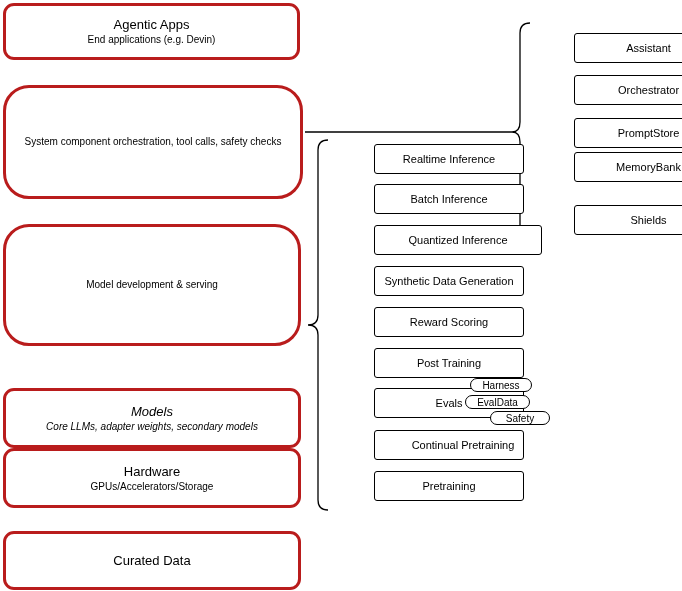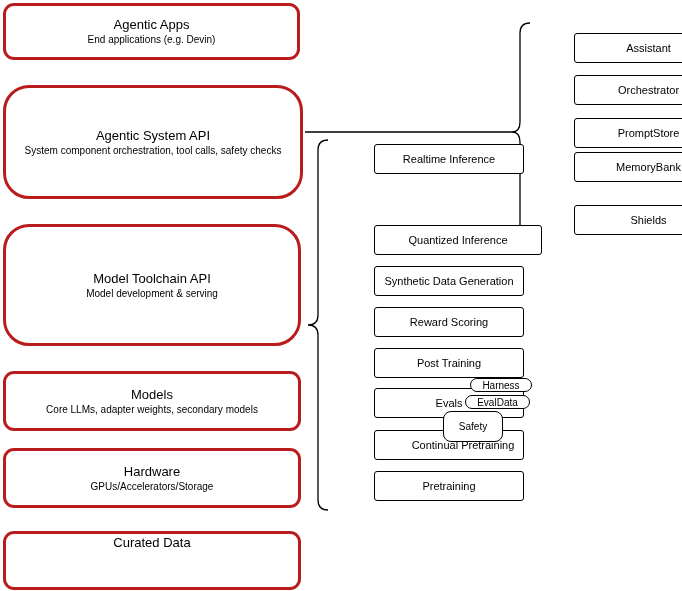--- a/index.html
+++ b/index.html
@@ -85,55 +85,54 @@
 
     <line x1="305" y1="132" x2="512" y2="132" stroke="#000000" stroke-width="1.3"></line>
   </svg>
 
   <div class="box" style="left:3px; top:3px; width:297px; height:57px; border-radius:11px;">
     <div class="node-title">Agentic Apps</div>
     <div class="node-sub">End applications (e.g. Devin)</div>
   </div>
 
   <div class="box" style="left:3px; top:85px; width:300px; height:114px; border-radius:26px;">
-    <div class="node-title">Agentic System API</div>
     <div class="node-sub">System component orchestration, tool calls, safety checks</div>
   </div>
 
   <div class="box" style="left:3px; top:224px; width:298px; height:122px; border-radius:26px;">
-    <div class="node-title">Model Toolchain API</div>
     <div class="node-sub">Model development &amp; serving</div>
   </div>
 
-  <div class="box" style="left:3px; top:371px; width:298px; height:60px; border-radius:11px;">
+  <div class="box" style="left:3px; top:388px; width:298px; height:60px; border-radius:11px;font-style:italic;">
     <div class="node-title">Models</div>
     <div class="node-sub">Core LLMs, adapter weights, secondary models</div>
   </div>
 
   <div class="box" style="left:3px; top:448px; width:298px; height:60px; border-radius:11px;">
     <div class="node-title">Hardware</div>
     <div class="node-sub">GPUs/Accelerators/Storage</div>
   </div>
 
-  <div class="box" style="left:3px; top:531px; width:298px; height:59px; border-radius:11px;justify-content:space-between;">
+  <div class="box" style="left:3px; top:531px; width:298px; height:59px; border-radius:11px;">
     <div class="node-title">Curated Data</div>
   </div>
 
   <div class="chip" style="left:330px; top:144px; width:150px; height:30px;">Realtime Inference</div>
+  <div class="chip" style="left:330px; top:184px; width:150px; height:30px;">Batch Inference</div>
   <div class="chip" style="left:330px; top:225px; width:168px; height:30px;">Quantized Inference</div>
   <div class="chip" style="left:330px; top:266px; width:150px; height:30px;">Synthetic Data Generation</div>
   <div class="chip" style="left:330px; top:307px; width:150px; height:30px;">Reward Scoring</div>
   <div class="chip" style="left:330px; top:348px; width:150px; height:30px;">Post Training</div>
   <div class="chip" style="left:330px; top:388px; width:150px; height:30px;">Evals</div>
   <div class="chip" style="left:330px; top:430px; width:150px; height:30px;padding-left:28px;">Continual Pretraining</div>
   <div class="chip" style="left:330px; top:471px; width:150px; height:30px;">Pretraining</div>
 
   <div class="tag" style="left:470px; top:378px; width:62px; height:14px;">Harness</div>
   <div class="tag" style="left:465px; top:395px; width:65px; height:14px;">EvalData</div>
-  <div class="tag" style="left:443px; top:411px; width:60px; height:31px;">Safety</div>
+  <div class="tag" style="left:490px; top:411px; width:60px; height:14px;">Safety</div>
 
   <div class="chip" style="left:530px; top:33px; width:149px; height:30px;">Assistant</div>
   <div class="chip" style="left:530px; top:75px; width:149px; height:30px;">Orchestrator</div>
   <div class="chip" style="left:530px; top:118px; width:149px; height:30px;">PromptStore</div>
   <div class="chip" style="left:530px; top:152px; width:149px; height:30px;">MemoryBank</div>
   <div class="chip" style="left:530px; top:205px; width:149px; height:30px;">Shields</div>
 
 </div>
 
 </body></html>

